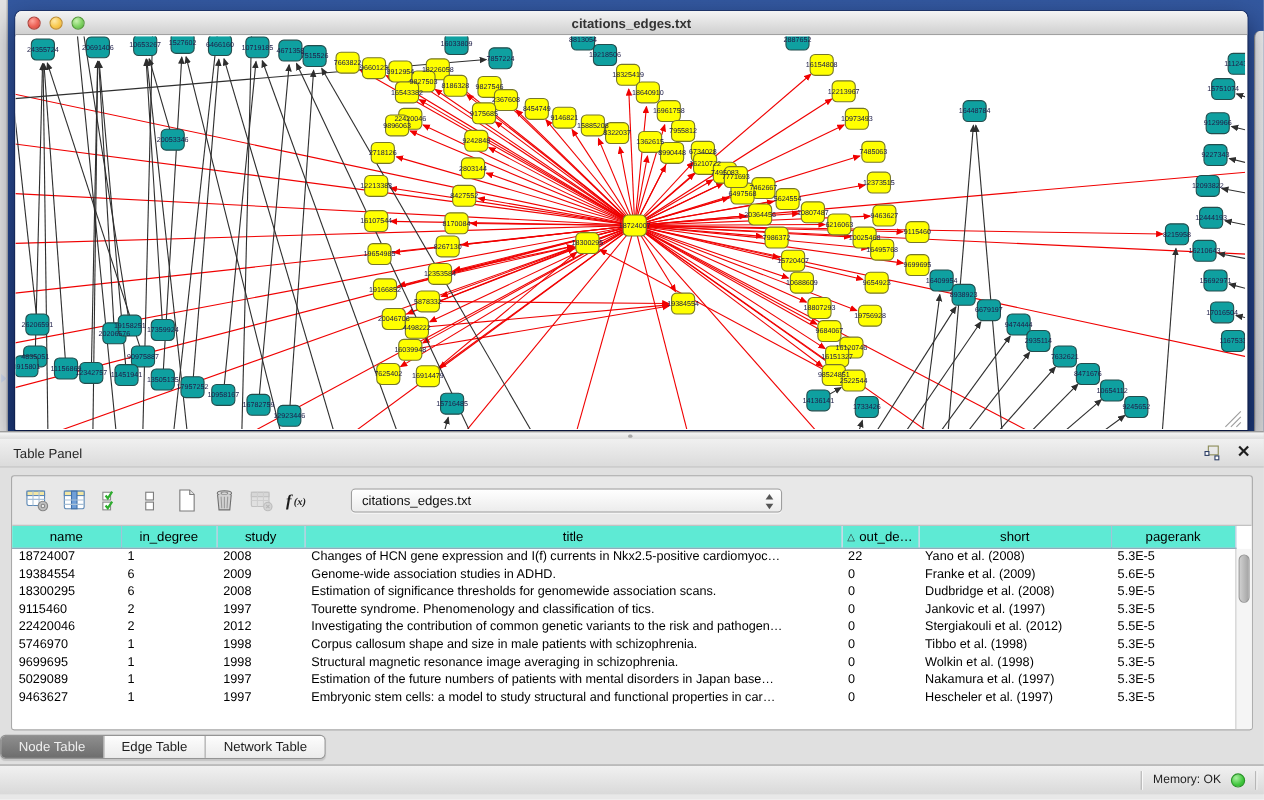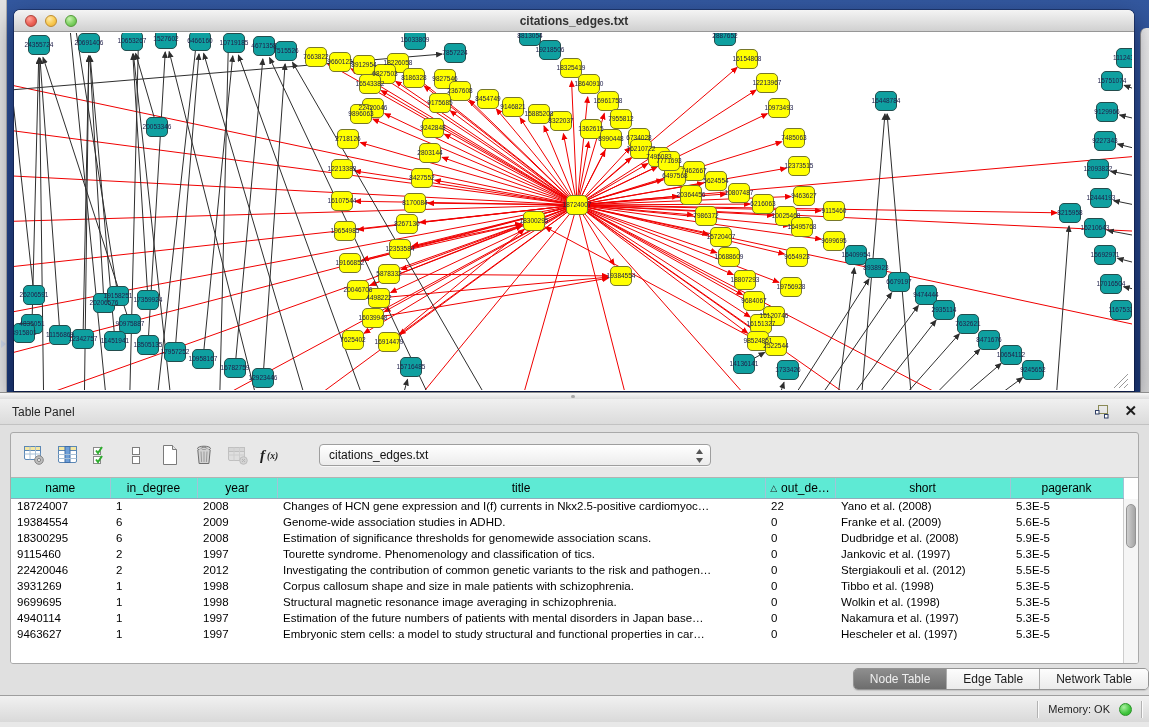--- a/index.html
+++ b/index.html
@@ -55,21 +55,21 @@
   table.grid { border-collapse:collapse; table-layout:fixed; width:1112px; font-size:11.5px; }
   table.grid th { height:20px; background:#5eead4; font-weight:normal; font-size:12px; color:#000;
     text-align:center; border-right:1px solid #a2c3d6; border-bottom:1px solid #8fabbc; overflow:hidden; white-space:nowrap; }
   table.grid td { height:16px; padding:0 4px 0 6px; white-space:nowrap; overflow:hidden; color:#000; }
   .c0{width:99px;} .c1{width:87px;} .c2{width:80px;} .c3{width:488px;} .c4{width:70px;} .c5{width:175px;} .c6{width:113px;}
   .sort-tri { display:inline-block; margin-right:4px; font-size:9px; color:#222; transform:translateY(-1px); }
   .vscroll { position:absolute; right:0; top:21px; bottom:0; width:15px; background:#f5f5f5; border-left:1px solid #cdcdcd; }
   .vthumb { position:absolute; left:2px; top:5px; width:10px; height:44px; border-radius:6px;
     background:linear-gradient(90deg,#cfcfcf,#a5a5a5); border:1px solid #949494; }
 
-  .tabs { position:absolute; left:0; top:276px; width:1149px; height:26px; display:flex; justify-content:flex-end; }
+  .tabs { position:absolute; left:0; top:276px; width:1149px; height:26px; display:flex; justify-content:flex-start; }
   .segmented { display:flex; height:22px; border:1px solid #949494; border-radius:5px; overflow:hidden;
     box-shadow:0 1px 1px rgba(0,0,0,.12); }
   .segment { padding:0 16px; line-height:20px; font-size:12px; color:#1c1c1c;
     background:linear-gradient(#fdfdfd,#ebebeb); border-left:1px solid #ababab; }
   .segment:first-child { border-left:none; }
   .segment.selected { background:linear-gradient(#8e8e8e,#6d6d6d); color:#efefef; }
 
   .statusbar { position:absolute; left:0; top:303px; width:1149px; height:27px;
     background:linear-gradient(#f1f1f1,#d9d9d9); border-top:1px solid #9e9e9e; }
   .mem { position:absolute; right:6px; top:0; height:26px; display:flex; align-items:center; gap:9px; }
@@ -614,21 +614,21 @@
             <col class="c2">
             <col class="c3">
             <col class="c4">
             <col class="c5">
             <col class="c6">
         </colgroup>
         <thead>
             <tr id="thead-row">
               <th>name</th>
               <th>in_degree</th>
-              <th>year</th>
+              <th>study</th>
               <th>title</th>
               <th><span class="sort-tri">△</span>out_de…</th>
               <th>short</th>
               <th>pagerank</th>
             </tr>
           </thead>
         <tbody id="tbody">
             <tr>
               <td>18724007</td>
               <td>1</td>
@@ -668,39 +668,39 @@
             <tr>
               <td>22420046</td>
               <td>2</td>
               <td>2012</td>
               <td>Investigating the contribution of common genetic variants to the risk and pathogen…</td>
               <td>0</td>
               <td>Stergiakouli et al. (2012)</td>
               <td>5.5E-5</td>
             </tr>
             <tr>
-              <td>3931269</td>
+              <td>5746970</td>
               <td>1</td>
               <td>1998</td>
               <td>Corpus callosum shape and size in male patients with schizophrenia.</td>
               <td>0</td>
               <td>Tibbo et al. (1998)</td>
               <td>5.3E-5</td>
             </tr>
             <tr>
               <td>9699695</td>
               <td>1</td>
               <td>1998</td>
               <td>Structural magnetic resonance image averaging in schizophrenia.</td>
               <td>0</td>
               <td>Wolkin et al. (1998)</td>
               <td>5.3E-5</td>
             </tr>
             <tr>
-              <td>4940114</td>
+              <td>5029089</td>
               <td>1</td>
               <td>1997</td>
               <td>Estimation of the future numbers of patients with mental disorders in Japan base…</td>
               <td>0</td>
               <td>Nakamura et al. (1997)</td>
               <td>5.3E-5</td>
             </tr>
             <tr>
               <td>9463627</td>
               <td>1</td>

